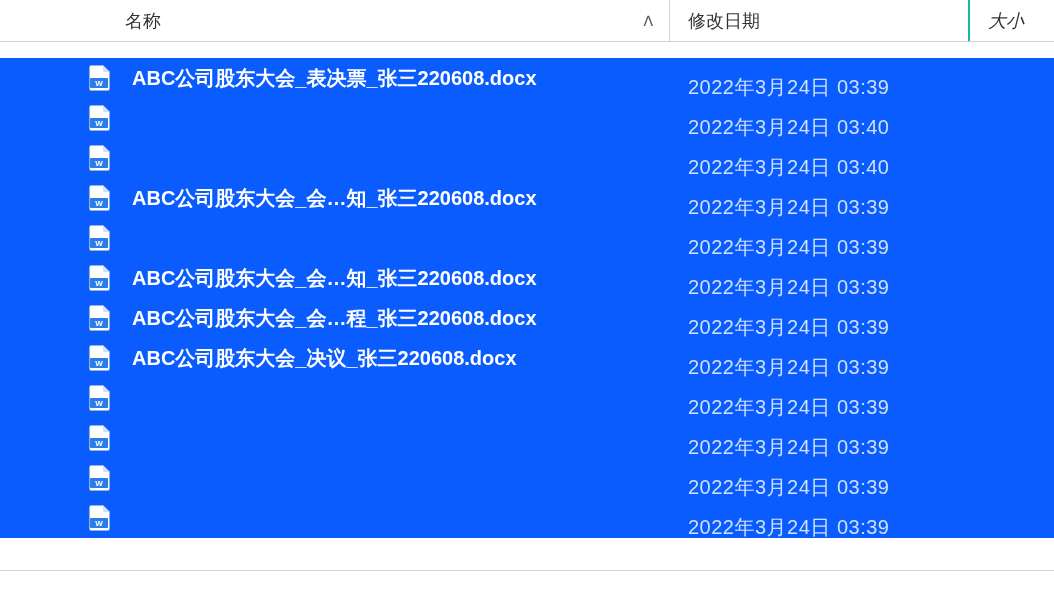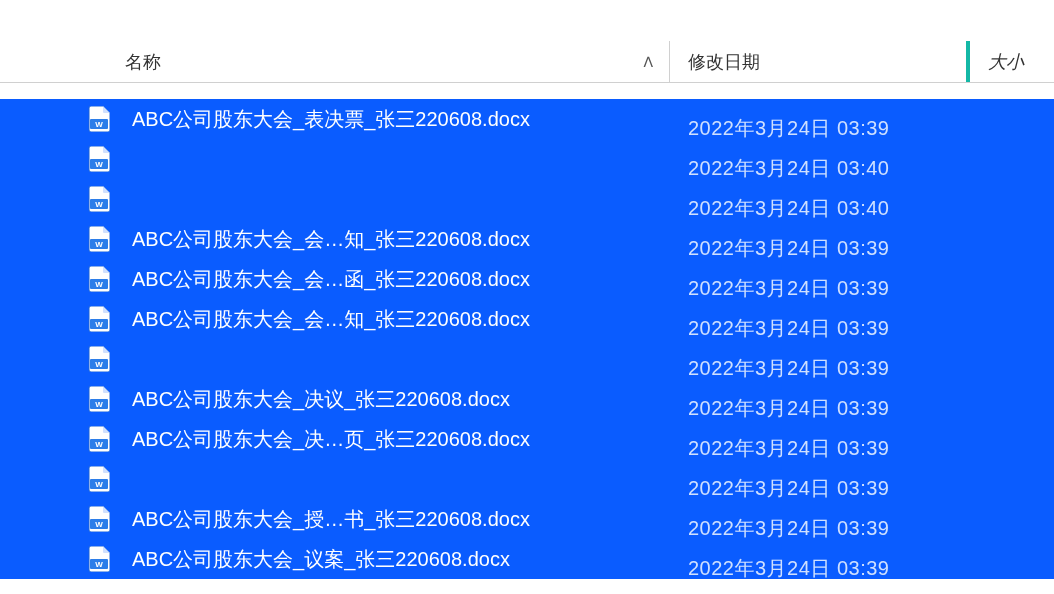--- a/index.html
+++ b/index.html
@@ -11,21 +11,20 @@
     overflow: hidden;
   }
   .header {
     display: flex;
     align-items: flex-start;
     height: 42px;
     border-bottom: 1px solid #d0d0d0;
     font-size: 18px;
     color: #333;
     user-select: none;
-    margin-top: 41px;
   }
   .col-name {
     flex: 0 0 670px;
     display: flex;
     align-items: center;
     padding-left: 125px;
     height: 100%;
     border-right: 1px solid #d0d0d0;
     position: relative;
   }
@@ -36,21 +35,21 @@
     transform: translateY(-50%);
     color: #555;
     font-size: 14px;
   }
   .col-date {
     flex: 0 0 300px;
     display: flex;
     align-items: center;
     padding-left: 18px;
     height: 100%;
-    border-right: 4px solid #14b8a6;
+    border-right: 2px solid #14b8a6;
   }
   .col-size {
     flex: 1;
     display: flex;
     align-items: center;
     padding-left: 18px;
     height: 100%;
     font-style: italic;
   }
   .list {
@@ -89,20 +88,21 @@
     width: 22px;
     height: 26px;
     margin-right: 22px;
     flex-shrink: 0;
     position: relative;
   }
   .doc-icon svg { display: block; }
   .filename {
     overflow: hidden;
     text-overflow: ellipsis;
+    font-weight: bold;
   }
   .footer-line {
     border-top: 1px solid #d0d0d0;
     margin-top: 16px;
   }
 </style>
 </head>
 <body>
 
 <div class="header">
@@ -185,21 +185,20 @@
       <div class="cell-name">
         <span class="doc-icon">
           <svg viewBox="0 0 22 26" width="22" height="26">
     <path d="M3 0 h12 l7 7 v17 a2 2 0 0 1 -2 2 h-17 a2 2 0 0 1 -2 -2 v-22 a2 2 0 0 1 2 -2 z" fill="#ffffff"></path>
     <path d="M3 0 h12 l7 7 v17 a2 2 0 0 1 -2 2 h-17 a2 2 0 0 1 -2 -2 v-22 a2 2 0 0 1 2 -2 z" fill="none" stroke="#1b63d8" stroke-width="1"></path>
     <rect x="2" y="13" width="18" height="10" rx="1" fill="#2b7de9"></rect>
     <text x="11" y="21" font-size="8" text-anchor="middle" fill="#ffffff" font-family="Arial" font-weight="bold">W</text>
     <path d="M15 0 l7 7 h-6 a1 1 0 0 1 -1 -1 z" fill="#cfe0ff"></path>
   </svg>
         </span>
-        <span class="filename">ABC公司股东大会_会…函_张三220608.docx</span>
       </div>
       <div class="cell-date">2022年3月24日 03:39</div>
       <div class="cell-size"></div>
     </div>
     <div class="row">
       <div class="cell-name">
         <span class="doc-icon">
           <svg viewBox="0 0 22 26" width="22" height="26">
     <path d="M3 0 h12 l7 7 v17 a2 2 0 0 1 -2 2 h-17 a2 2 0 0 1 -2 -2 v-22 a2 2 0 0 1 2 -2 z" fill="#ffffff"></path>
     <path d="M3 0 h12 l7 7 v17 a2 2 0 0 1 -2 2 h-17 a2 2 0 0 1 -2 -2 v-22 a2 2 0 0 1 2 -2 z" fill="none" stroke="#1b63d8" stroke-width="1"></path>
@@ -217,20 +216,21 @@
       <div class="cell-name">
         <span class="doc-icon">
           <svg viewBox="0 0 22 26" width="22" height="26">
     <path d="M3 0 h12 l7 7 v17 a2 2 0 0 1 -2 2 h-17 a2 2 0 0 1 -2 -2 v-22 a2 2 0 0 1 2 -2 z" fill="#ffffff"></path>
     <path d="M3 0 h12 l7 7 v17 a2 2 0 0 1 -2 2 h-17 a2 2 0 0 1 -2 -2 v-22 a2 2 0 0 1 2 -2 z" fill="none" stroke="#1b63d8" stroke-width="1"></path>
     <rect x="2" y="13" width="18" height="10" rx="1" fill="#2b7de9"></rect>
     <text x="11" y="21" font-size="8" text-anchor="middle" fill="#ffffff" font-family="Arial" font-weight="bold">W</text>
     <path d="M15 0 l7 7 h-6 a1 1 0 0 1 -1 -1 z" fill="#cfe0ff"></path>
   </svg>
         </span>
+        <span class="filename">ABC公司股东大会_会…程_张三220608.docx</span>
       </div>
       <div class="cell-date">2022年3月24日 03:39</div>
       <div class="cell-size"></div>
     </div>
     <div class="row">
       <div class="cell-name">
         <span class="doc-icon">
           <svg viewBox="0 0 22 26" width="22" height="26">
     <path d="M3 0 h12 l7 7 v17 a2 2 0 0 1 -2 2 h-17 a2 2 0 0 1 -2 -2 v-22 a2 2 0 0 1 2 -2 z" fill="#ffffff"></path>
     <path d="M3 0 h12 l7 7 v17 a2 2 0 0 1 -2 2 h-17 a2 2 0 0 1 -2 -2 v-22 a2 2 0 0 1 2 -2 z" fill="none" stroke="#1b63d8" stroke-width="1"></path>
@@ -248,67 +248,64 @@
       <div class="cell-name">
         <span class="doc-icon">
           <svg viewBox="0 0 22 26" width="22" height="26">
     <path d="M3 0 h12 l7 7 v17 a2 2 0 0 1 -2 2 h-17 a2 2 0 0 1 -2 -2 v-22 a2 2 0 0 1 2 -2 z" fill="#ffffff"></path>
     <path d="M3 0 h12 l7 7 v17 a2 2 0 0 1 -2 2 h-17 a2 2 0 0 1 -2 -2 v-22 a2 2 0 0 1 2 -2 z" fill="none" stroke="#1b63d8" stroke-width="1"></path>
     <rect x="2" y="13" width="18" height="10" rx="1" fill="#2b7de9"></rect>
     <text x="11" y="21" font-size="8" text-anchor="middle" fill="#ffffff" font-family="Arial" font-weight="bold">W</text>
     <path d="M15 0 l7 7 h-6 a1 1 0 0 1 -1 -1 z" fill="#cfe0ff"></path>
   </svg>
         </span>
-        <span class="filename">ABC公司股东大会_决…页_张三220608.docx</span>
-      </div>
-      <div class="cell-date">2022年3月24日 03:39</div>
-      <div class="cell-size"></div>
-    </div>
-    <div class="row">
-      <div class="cell-name">
-        <span class="doc-icon">
-          <svg viewBox="0 0 22 26" width="22" height="26">
-    <path d="M3 0 h12 l7 7 v17 a2 2 0 0 1 -2 2 h-17 a2 2 0 0 1 -2 -2 v-22 a2 2 0 0 1 2 -2 z" fill="#ffffff"></path>
-    <path d="M3 0 h12 l7 7 v17 a2 2 0 0 1 -2 2 h-17 a2 2 0 0 1 -2 -2 v-22 a2 2 0 0 1 2 -2 z" fill="none" stroke="#1b63d8" stroke-width="1"></path>
-    <rect x="2" y="13" width="18" height="10" rx="1" fill="#2b7de9"></rect>
-    <text x="11" y="21" font-size="8" text-anchor="middle" fill="#ffffff" font-family="Arial" font-weight="bold">W</text>
-    <path d="M15 0 l7 7 h-6 a1 1 0 0 1 -1 -1 z" fill="#cfe0ff"></path>
-  </svg>
-        </span>
-      </div>
-      <div class="cell-date">2022年3月24日 03:39</div>
-      <div class="cell-size"></div>
-    </div>
-    <div class="row">
-      <div class="cell-name">
-        <span class="doc-icon">
-          <svg viewBox="0 0 22 26" width="22" height="26">
-    <path d="M3 0 h12 l7 7 v17 a2 2 0 0 1 -2 2 h-17 a2 2 0 0 1 -2 -2 v-22 a2 2 0 0 1 2 -2 z" fill="#ffffff"></path>
-    <path d="M3 0 h12 l7 7 v17 a2 2 0 0 1 -2 2 h-17 a2 2 0 0 1 -2 -2 v-22 a2 2 0 0 1 2 -2 z" fill="none" stroke="#1b63d8" stroke-width="1"></path>
-    <rect x="2" y="13" width="18" height="10" rx="1" fill="#2b7de9"></rect>
-    <text x="11" y="21" font-size="8" text-anchor="middle" fill="#ffffff" font-family="Arial" font-weight="bold">W</text>
-    <path d="M15 0 l7 7 h-6 a1 1 0 0 1 -1 -1 z" fill="#cfe0ff"></path>
-  </svg>
-        </span>
-        <span class="filename">ABC公司股东大会_授…书_张三220608.docx</span>
-      </div>
-      <div class="cell-date">2022年3月24日 03:39</div>
-      <div class="cell-size"></div>
-    </div>
-    <div class="row">
-      <div class="cell-name">
-        <span class="doc-icon">
-          <svg viewBox="0 0 22 26" width="22" height="26">
-    <path d="M3 0 h12 l7 7 v17 a2 2 0 0 1 -2 2 h-17 a2 2 0 0 1 -2 -2 v-22 a2 2 0 0 1 2 -2 z" fill="#ffffff"></path>
-    <path d="M3 0 h12 l7 7 v17 a2 2 0 0 1 -2 2 h-17 a2 2 0 0 1 -2 -2 v-22 a2 2 0 0 1 2 -2 z" fill="none" stroke="#1b63d8" stroke-width="1"></path>
-    <rect x="2" y="13" width="18" height="10" rx="1" fill="#2b7de9"></rect>
-    <text x="11" y="21" font-size="8" text-anchor="middle" fill="#ffffff" font-family="Arial" font-weight="bold">W</text>
-    <path d="M15 0 l7 7 h-6 a1 1 0 0 1 -1 -1 z" fill="#cfe0ff"></path>
-  </svg>
-        </span>
-        <span class="filename">ABC公司股东大会_议案_张三220608.docx</span>
+      </div>
+      <div class="cell-date">2022年3月24日 03:39</div>
+      <div class="cell-size"></div>
+    </div>
+    <div class="row">
+      <div class="cell-name">
+        <span class="doc-icon">
+          <svg viewBox="0 0 22 26" width="22" height="26">
+    <path d="M3 0 h12 l7 7 v17 a2 2 0 0 1 -2 2 h-17 a2 2 0 0 1 -2 -2 v-22 a2 2 0 0 1 2 -2 z" fill="#ffffff"></path>
+    <path d="M3 0 h12 l7 7 v17 a2 2 0 0 1 -2 2 h-17 a2 2 0 0 1 -2 -2 v-22 a2 2 0 0 1 2 -2 z" fill="none" stroke="#1b63d8" stroke-width="1"></path>
+    <rect x="2" y="13" width="18" height="10" rx="1" fill="#2b7de9"></rect>
+    <text x="11" y="21" font-size="8" text-anchor="middle" fill="#ffffff" font-family="Arial" font-weight="bold">W</text>
+    <path d="M15 0 l7 7 h-6 a1 1 0 0 1 -1 -1 z" fill="#cfe0ff"></path>
+  </svg>
+        </span>
+      </div>
+      <div class="cell-date">2022年3月24日 03:39</div>
+      <div class="cell-size"></div>
+    </div>
+    <div class="row">
+      <div class="cell-name">
+        <span class="doc-icon">
+          <svg viewBox="0 0 22 26" width="22" height="26">
+    <path d="M3 0 h12 l7 7 v17 a2 2 0 0 1 -2 2 h-17 a2 2 0 0 1 -2 -2 v-22 a2 2 0 0 1 2 -2 z" fill="#ffffff"></path>
+    <path d="M3 0 h12 l7 7 v17 a2 2 0 0 1 -2 2 h-17 a2 2 0 0 1 -2 -2 v-22 a2 2 0 0 1 2 -2 z" fill="none" stroke="#1b63d8" stroke-width="1"></path>
+    <rect x="2" y="13" width="18" height="10" rx="1" fill="#2b7de9"></rect>
+    <text x="11" y="21" font-size="8" text-anchor="middle" fill="#ffffff" font-family="Arial" font-weight="bold">W</text>
+    <path d="M15 0 l7 7 h-6 a1 1 0 0 1 -1 -1 z" fill="#cfe0ff"></path>
+  </svg>
+        </span>
+      </div>
+      <div class="cell-date">2022年3月24日 03:39</div>
+      <div class="cell-size"></div>
+    </div>
+    <div class="row">
+      <div class="cell-name">
+        <span class="doc-icon">
+          <svg viewBox="0 0 22 26" width="22" height="26">
+    <path d="M3 0 h12 l7 7 v17 a2 2 0 0 1 -2 2 h-17 a2 2 0 0 1 -2 -2 v-22 a2 2 0 0 1 2 -2 z" fill="#ffffff"></path>
+    <path d="M3 0 h12 l7 7 v17 a2 2 0 0 1 -2 2 h-17 a2 2 0 0 1 -2 -2 v-22 a2 2 0 0 1 2 -2 z" fill="none" stroke="#1b63d8" stroke-width="1"></path>
+    <rect x="2" y="13" width="18" height="10" rx="1" fill="#2b7de9"></rect>
+    <text x="11" y="21" font-size="8" text-anchor="middle" fill="#ffffff" font-family="Arial" font-weight="bold">W</text>
+    <path d="M15 0 l7 7 h-6 a1 1 0 0 1 -1 -1 z" fill="#cfe0ff"></path>
+  </svg>
+        </span>
       </div>
       <div class="cell-date">2022年3月24日 03:39</div>
       <div class="cell-size"></div>
     </div>
   </div>
 
 <div class="footer-line"></div>
 
 </body></html>

